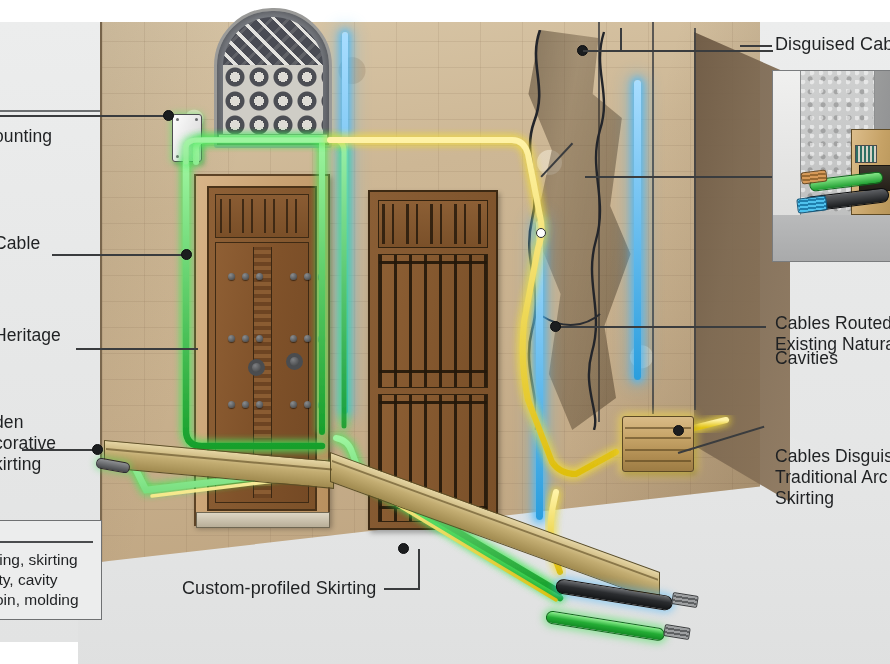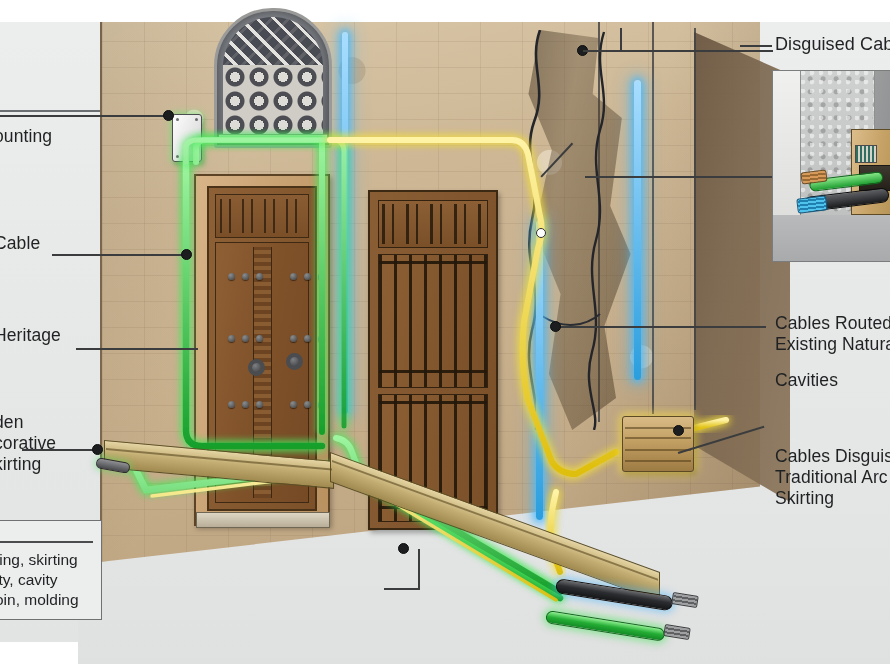--- a/index.html
+++ b/index.html
@@ -547,26 +547,27 @@
   <div class="label" style="left:-6px; top:325px;">Heritage</div>
 
   <div class="label" style="left:-6px; top:412px;">den</div>
   <div class="label" style="left:-6px; top:433px;">corative</div>
   <div class="label" style="left:-6px; top:454px;">kirting</div>
 
   <div class="label label-lg" style="left:775px; top:34px;">Disguised Cabl</div>
 
   <div class="label" style="left:775px; top:313px;">Cables Routed</div>
   <div class="label" style="left:775px; top:334px;">Existing Natura</div>
-  <div class="label" style="left:775px; top:370px;">Cavities</div>
+  <div class="label" style="left:775px; top:348px;">Cavities</div>
 
   <div class="label" style="left:775px; top:446px;">Cables Disguis</div>
   <div class="label" style="left:775px; top:467px;">Traditional Arc</div>
   <div class="label" style="left:775px; top:488px;">Skirting</div>
 
+  <div class="label label-lg" style="left:182px; top:578px;">Custom-profiled Skirting</div>
 
   <div class="legend">
     <div class="legend-rule"></div>
     <div class="legend-line" style="top:30px;">ting, skirting</div>
     <div class="legend-line" style="top:50px;">ity, cavity</div>
     <div class="legend-line" style="top:70px;">oin, molding</div>
   </div>
 
 </div>
 

